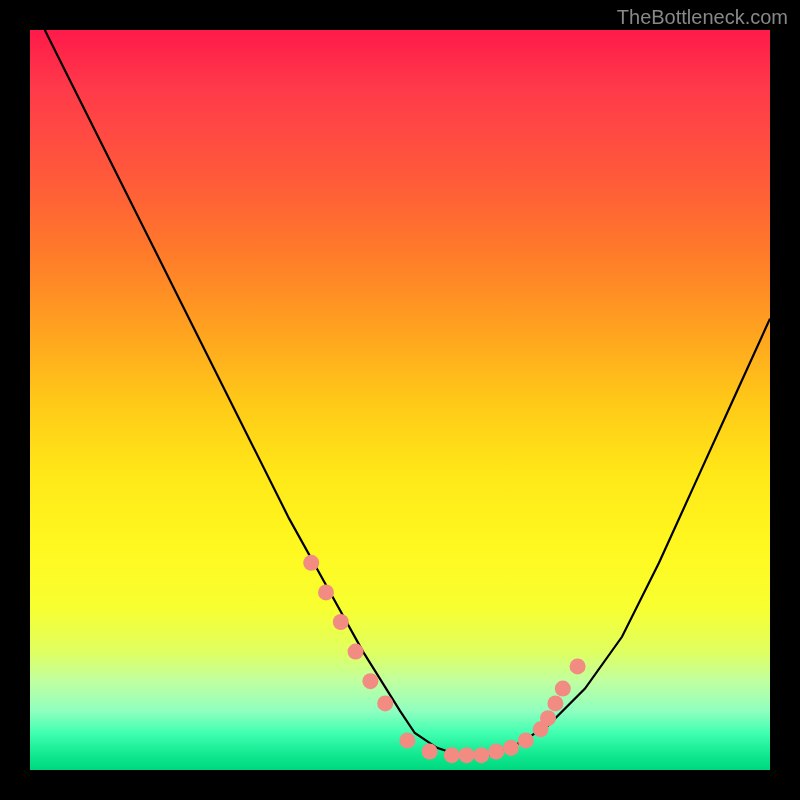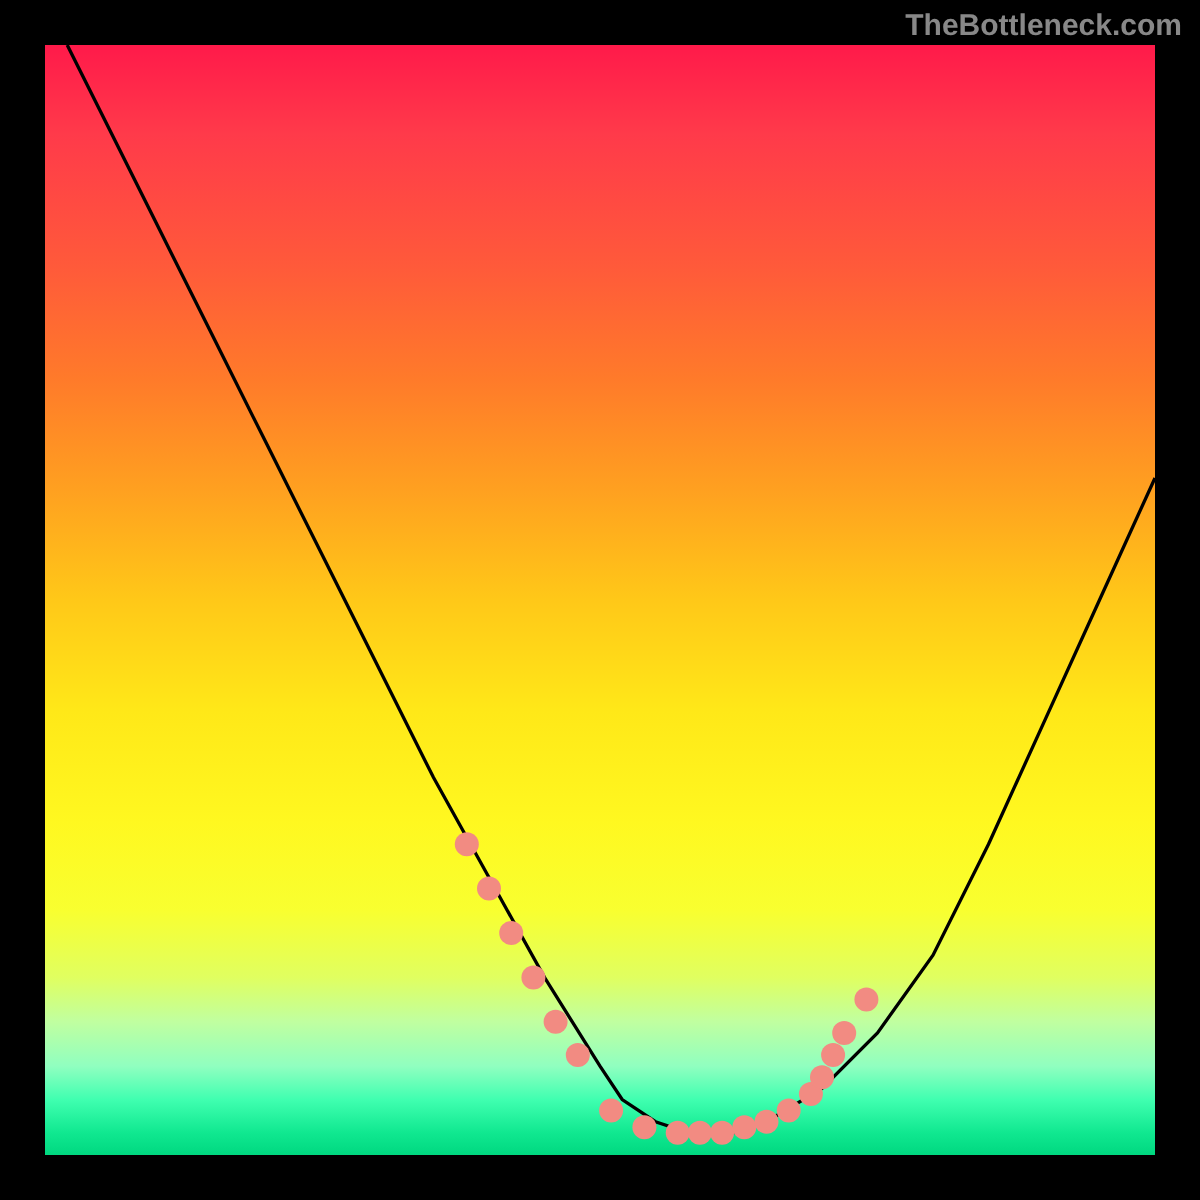--- a/index.html
+++ b/index.html
@@ -9,21 +9,21 @@
     background: #000;
     position: relative;
     font-family: Arial, sans-serif;
   }
   .watermark {
     position: absolute;
     top: 6px;
     right: 12px;
     color: #888;
     font-size: 20px;
-    font-weight: 700;
+    font-weight: 400;
     z-index: 10;
   }
   .plot-area {
     position: absolute;
     top: 30px;
     left: 30px;
     width: 740px;
     height: 740px;
     overflow: hidden;
   }

